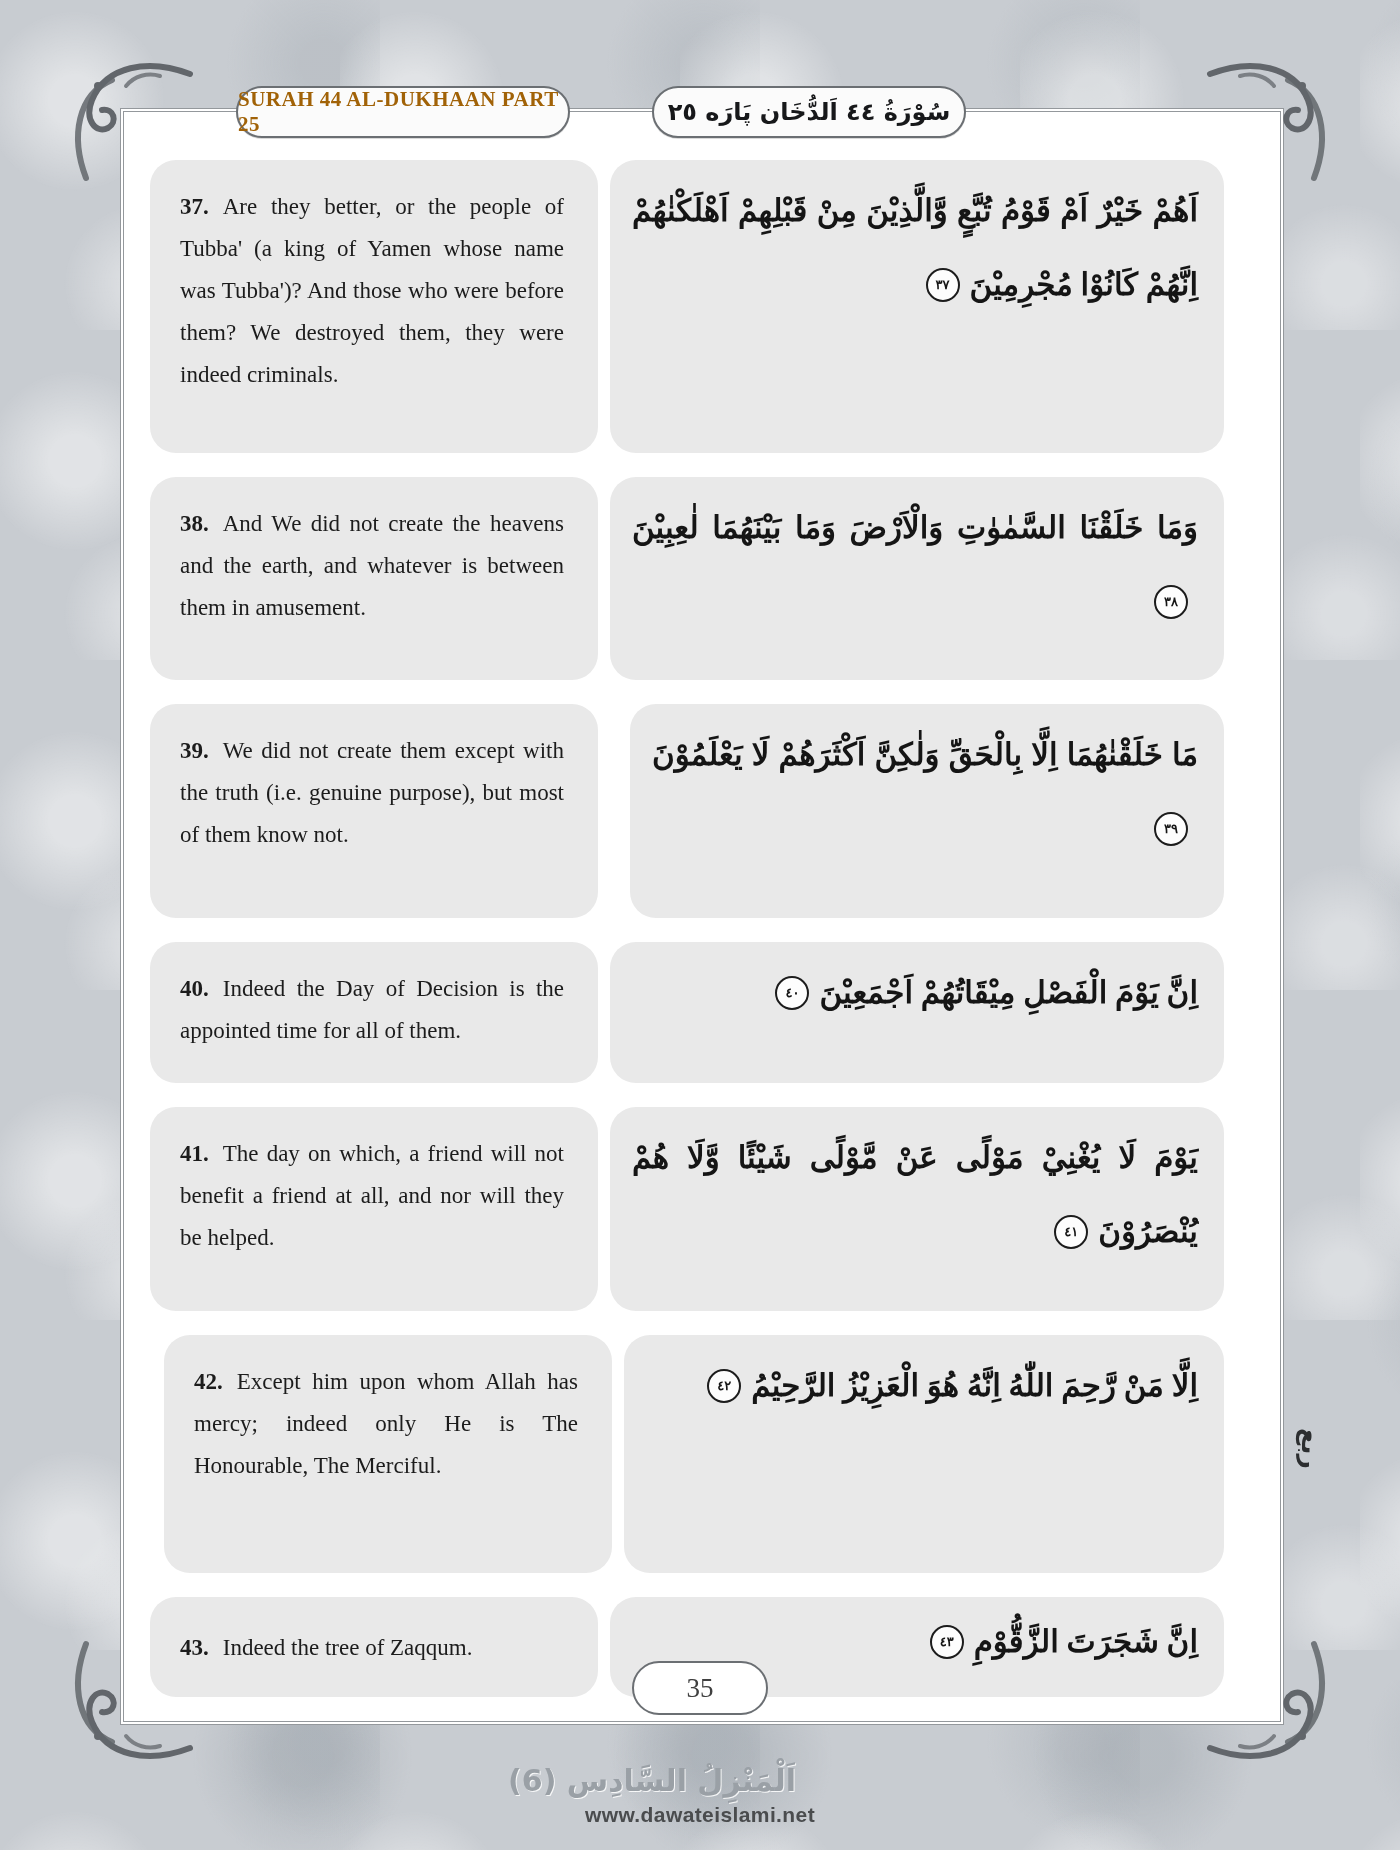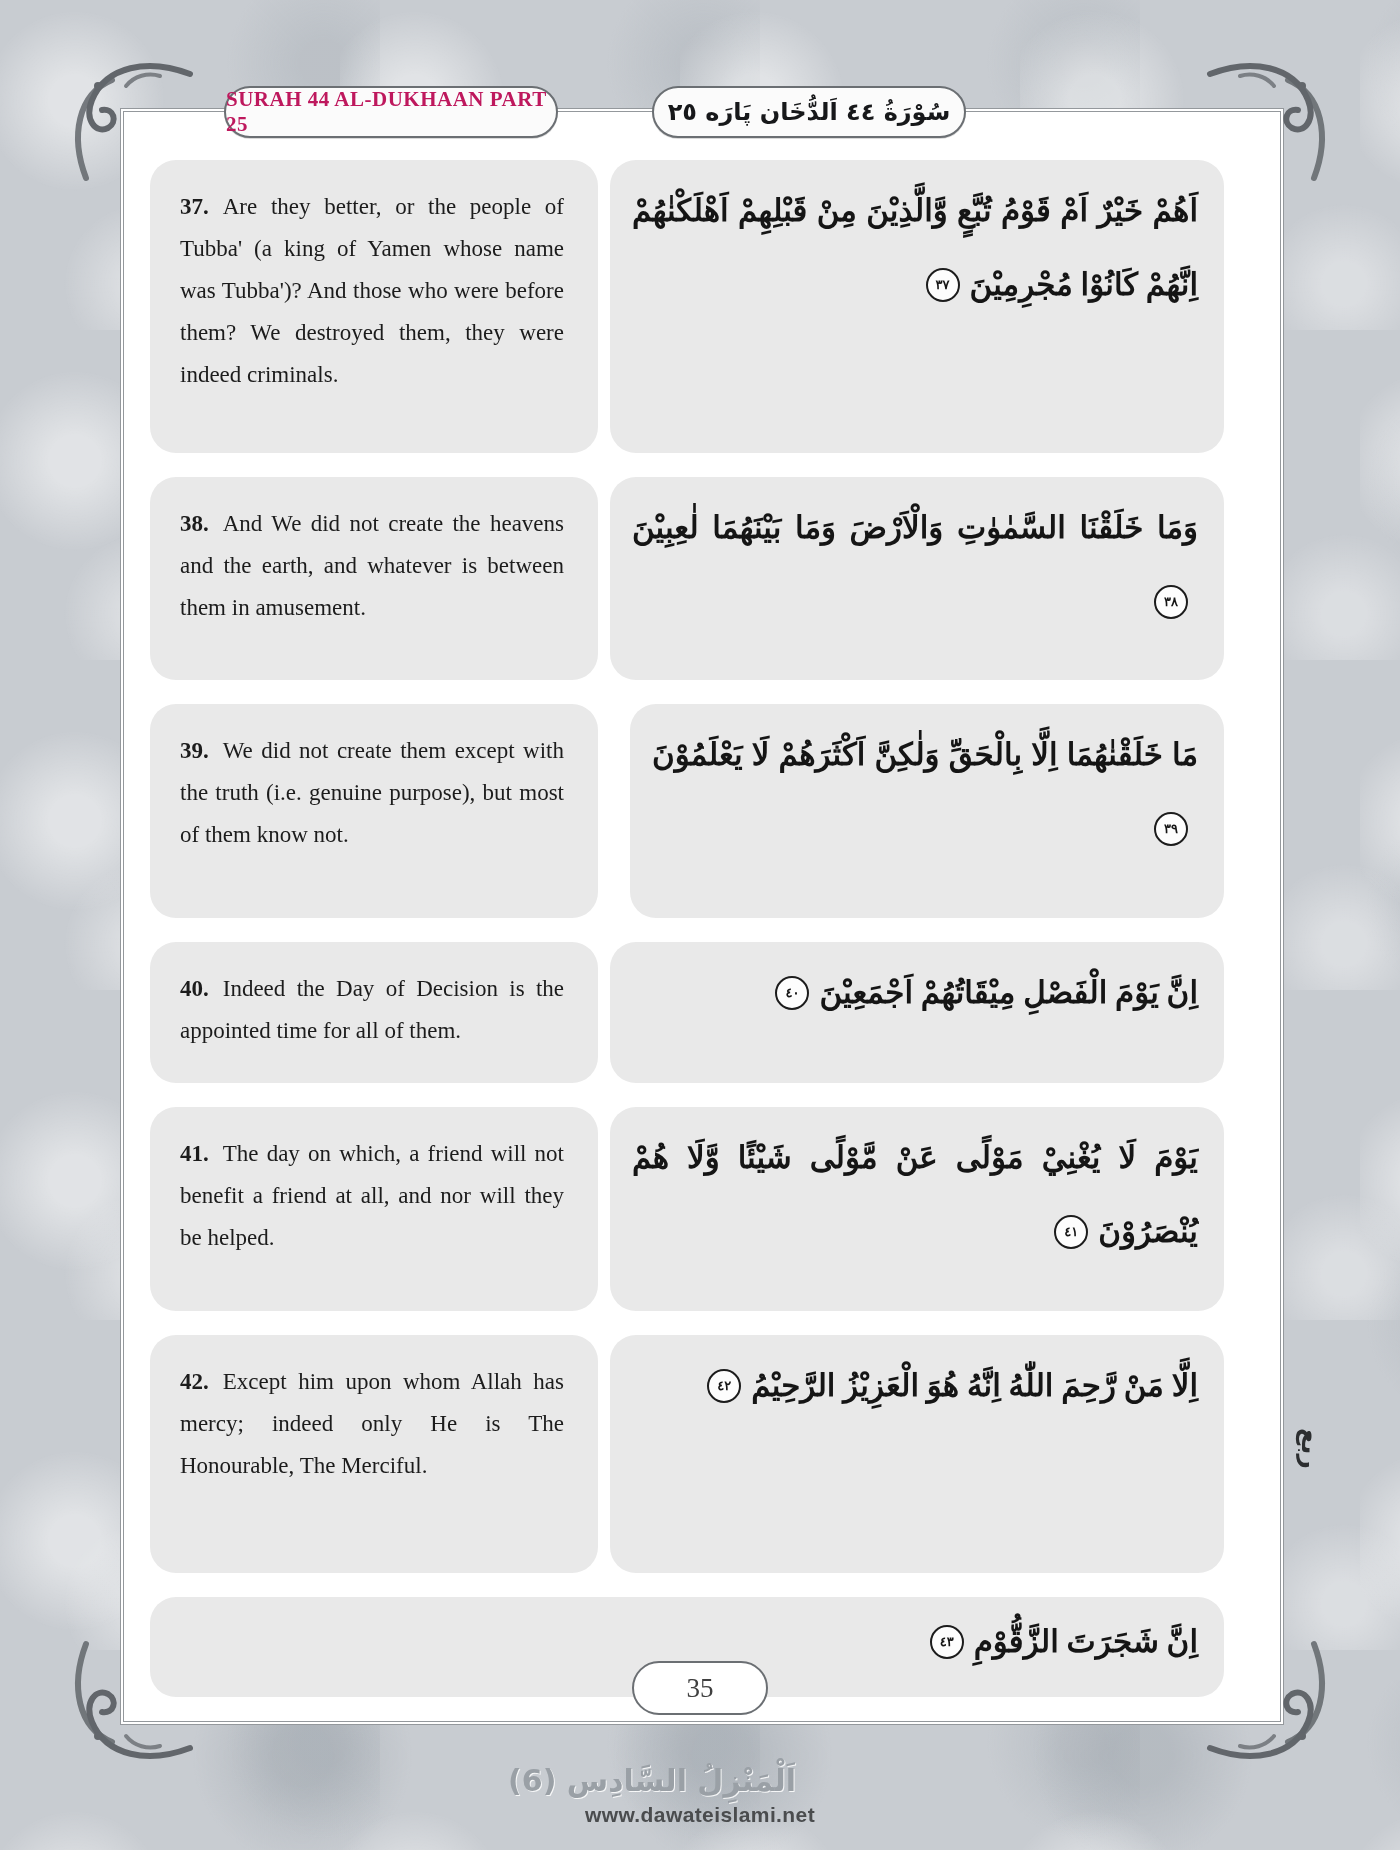--- a/index.html
+++ b/index.html
@@ -24,21 +24,21 @@
   .corner.tl{left:68px;top:56px;}
   .corner.tr{left:1202px;top:56px;transform:scaleX(-1);}
   .corner.bl{left:68px;top:1636px;transform:scaleY(-1);}
   .corner.br{left:1202px;top:1636px;transform:scale(-1,-1);}
   
   .pill{
     position:absolute;top:86px;height:52px;border:2px solid #6b6f73;border-radius:27px;
     background:#fbfbfb;display:flex;align-items:center;justify-content:center;
     box-sizing:border-box;z-index:6;box-shadow:0 1px 0 rgba(0,0,0,0.15);
   }
-  .pill.left{left:224px;width:334px;font-weight:bold;font-size:21px;letter-spacing:0.5px;color:#be185d;}
+  .pill.left{left:236px;width:334px;font-weight:bold;font-size:21px;letter-spacing:0.5px;color:#a16207;}
   .pill.right{left:652px;width:314px;font-size:24px;font-weight:bold;direction:rtl;color:#17181a;
     font-family:"DejaVu Sans", sans-serif;}
   
   .row{display:flex;gap:12px;margin-bottom:24px;}
   .blk{background:#e9e9e9;border-radius:26px;box-sizing:border-box;}
   .en{
     width:448px;flex:0 0 448px;padding:26px 34px 14px 30px;
     font-size:23px;line-height:42px;color:#1c1c1c;text-align:justify;
   }
   .en b{margin-right:14px;}
@@ -48,21 +48,21 @@
     font-size:31px;line-height:74px;color:#151515;
     text-align:justify;text-align-last:right;
   }
   .ayah-mark{
     display:inline-flex;align-items:center;justify-content:center;
     width:30px;height:30px;border:2px solid #1c1c1c;border-radius:50%;
     font-size:13px;line-height:1;vertical-align:middle;margin:0 10px 6px 2px;
     background:#fdfdfd;
   }
   .h293{min-height:293px;} .h203{min-height:203px;} .h214{min-height:214px;gap:32px;}
-  .h141{min-height:141px;} .h204{min-height:204px;} .h238{min-height:238px;}
+  .h141{min-height:141px;} .h204{min-height:204px;} .h238{min-height:238px;margin-left:14px;}
   .h100{min-height:100px;}
   .h100 .en{padding-top:30px;} .h100 .ar{padding-top:8px;}
   
   .rub-marker{
     position:absolute;left:1296px;top:1428px;height:100px;
     writing-mode:vertical-rl;font-family:"DejaVu Sans", sans-serif;
     font-size:25px;font-weight:bold;color:#2c2e30;letter-spacing:2px;
   }
   
   .page-pill{
@@ -175,20 +175,23 @@
   <div class="row h238">
     <div class="blk en">
       <b>42.</b><span>Except him upon whom Allah has mercy; indeed only He is The Honourable, The Merciful.</span>
     </div>
     <div class="blk ar">
       <span>اِلَّا مَنْ رَّحِمَ اللّٰهُ اِنَّهُ هُوَ الْعَزِيْزُ الرَّحِيْمُ</span><span class="ayah-mark">٤٢</span>
     </div>
   </div>
 
   <div class="row h100">
+    <div class="blk en">
+      <b>43.</b><span>Indeed the tree of Zaqqum.</span>
+    </div>
     <div class="blk ar">
       <span>اِنَّ شَجَرَتَ الزَّقُّوْمِ</span><span class="ayah-mark">٤٣</span>
     </div>
   </div>
 
 </div>
 
 <div class="rub-marker">ربع</div>
 
 <div class="page-pill">

